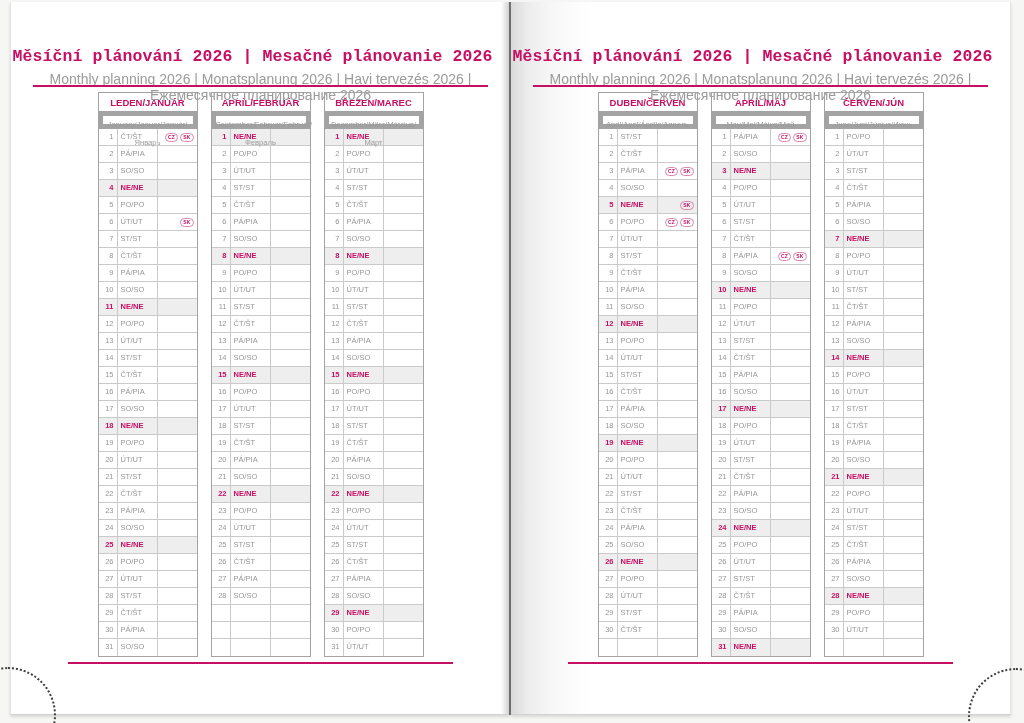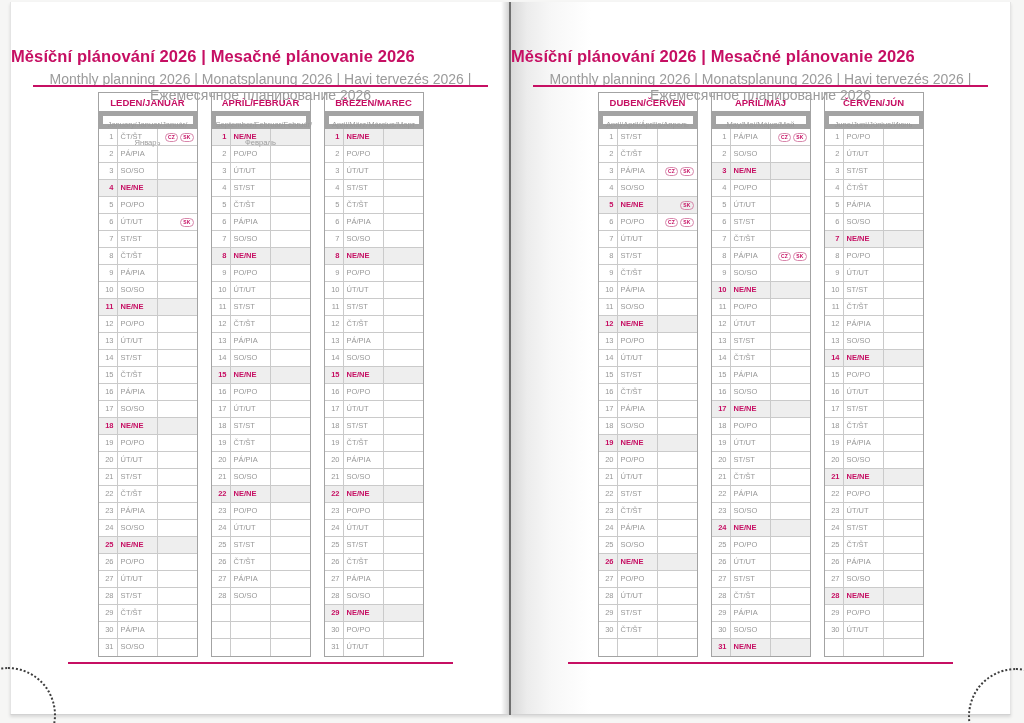--- a/index.html
+++ b/index.html
@@ -21,22 +21,22 @@
   .page-right { left:511px; width:500px; border-right:1px solid #e4e4e4;
     background:linear-gradient(to right,#d9d9d9 0px,#ececec 16px,#f7f7f7 40px,#ffffff 80px);
   }
   .page-left::after {
     content:""; position:absolute; right:0; top:0; bottom:0; width:9px;
     background:linear-gradient(to right, rgba(0,0,0,0), rgba(0,0,0,0.20));
   }
   .spine { position:absolute; left:509px; top:2px; width:2px; height:713px; background:#6f6f6f; z-index:6; }
 
   .page-title {
-    position:absolute; top:45px; left:0; right:16px; text-align:left;
-    color:var(--accent); font-size:16.5px; font-weight:bold; letter-spacing:0.1px;
+    position:absolute; top:45px; left:0; right:16px; text-align:center;
+    color:var(--accent); font-size:16.5px; font-weight:bold; letter-spacing:0.1px;font-family:Liberation Mono, monospace;
   }
   .page-subtitle {
     position:absolute; top:69px; left:0; right:0; text-align:center;
     color:#9b9b9b; font-size:14px;
   }
   .top-rule { position:absolute; top:83px; left:22px; right:22px; height:2px; background:var(--accent); }
 
   .months { position:absolute; top:90px; left:0; right:0; display:flex; justify-content:center; gap:13px; }
   .month { width:100px; }
   .month-name {
@@ -412,21 +412,21 @@
             </div>
             <div class="day-row">
               <div class="cell-num"></div>
               <div class="cell-day"></div>
               <div class="cell-note"></div>
             </div>
           </div>
       </div>
       <div class="month">
         <div class="month-name">BŘEZEN/MAREC</div>
-        <div class="month-langs">April/März/Március/Март</div>
+        <div class="month-langs">December/März/Március/Март</div>
         <div class="month-days">
             <div class="day-row sunday">
               <div class="cell-num">1</div>
               <div class="cell-day">NE/NE</div>
               <div class="cell-note"></div>
             </div>
             <div class="day-row">
               <div class="cell-num">2</div>
               <div class="cell-day">PO/PO</div>
               <div class="cell-note"></div>

